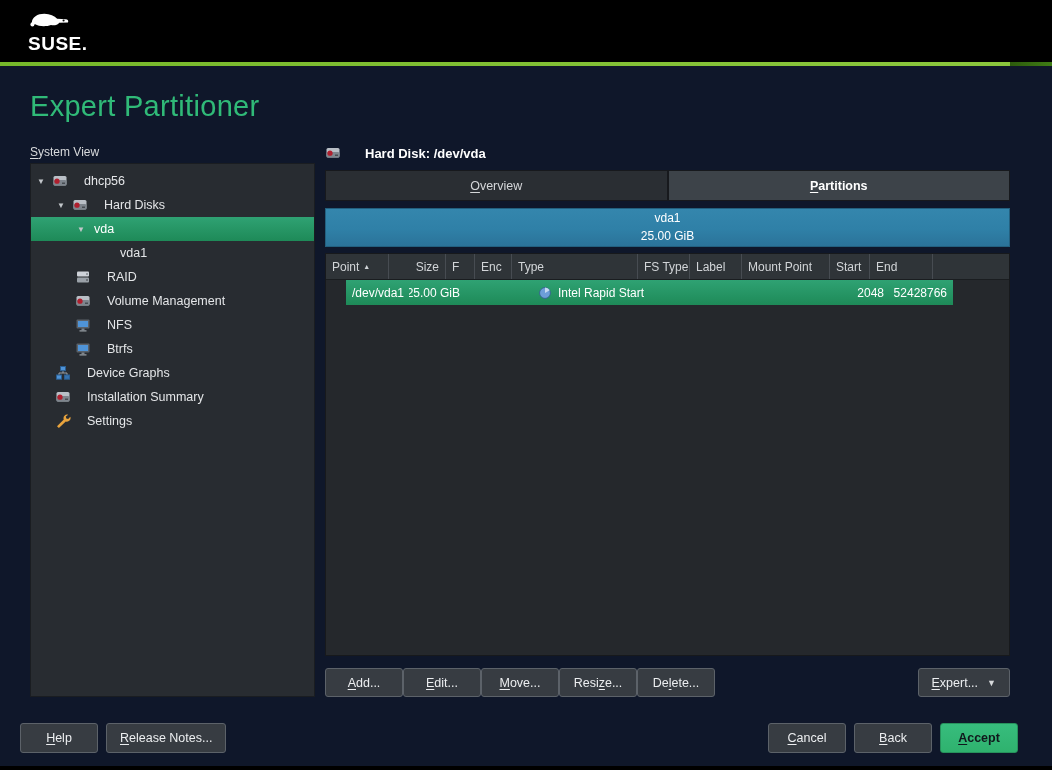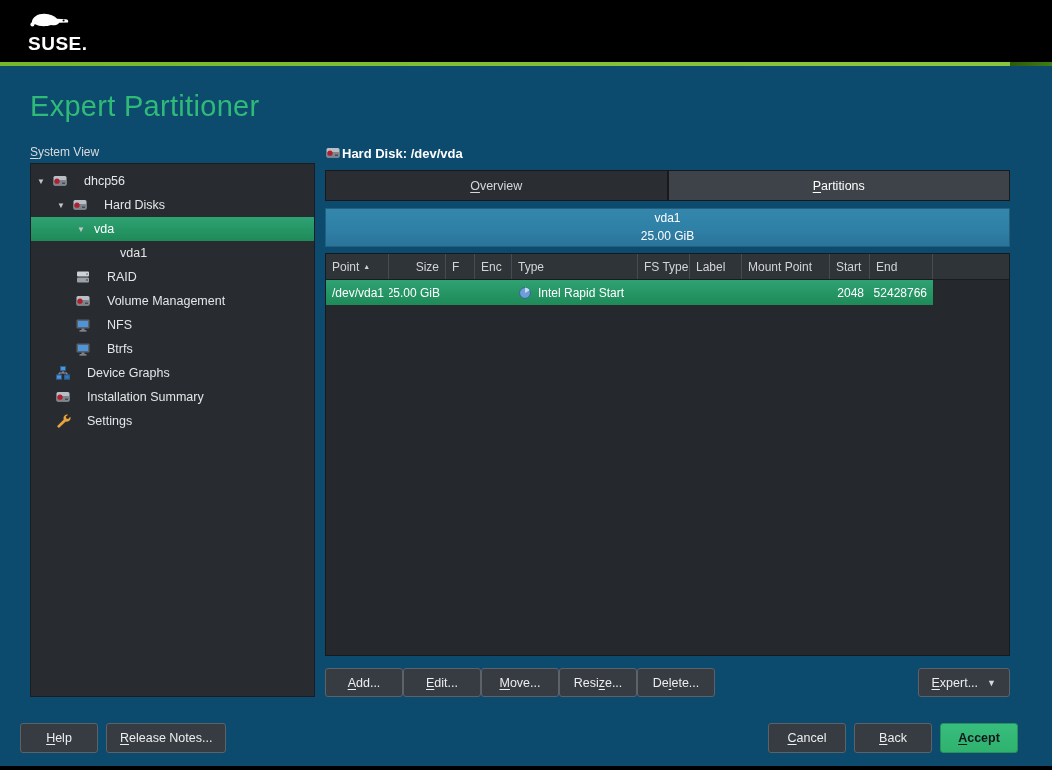--- a/index.html
+++ b/index.html
@@ -16,21 +16,21 @@
   }
   .logo { display: flex; flex-direction: column; align-items: flex-start; }
   .logo-text { color: #fff; font-weight: bold; font-size: 19px; letter-spacing: .5px; line-height: 1; margin-top: 1px; }
   .accent-line {
     height: 4px;
     background: linear-gradient(to right,
       var(--accent-line, #76b82a) 0%, #8ac63c 90%, #8ac63c 96%,
       #2c5a0c 96%, #3f7d14 100%);
   }
   .content {
-    height: 700px; background: #0c4a6e;
+    height: 700px; background: #0f172a;
     display: flex; flex-direction: column; padding-top: 24px;
   }
   h1.page-title {
     margin: 0 0 22px 30px;
     font-size: 29px; font-weight: 400; letter-spacing: .3px;
     color: var(--title-green, #30ba78);
   }
   .body-row { margin: 0 42px 0 30px; display: flex; gap: 10px; height: 552px; }
 
   
@@ -45,32 +45,32 @@
   .tree-item .ticon { width: 16px; height: 16px; margin-right: 8px; flex-shrink: 0; display: inline-flex; }
   .tree-item .ticon svg { width: 16px; height: 16px; }
   .tree-item .tlabel { font-size: 12.5px; color: #e4e6e8; white-space: nowrap; margin-left: 8px; }
   .tree-item.selected {
     background: linear-gradient(180deg, var(--selection-green-top, #2fa273), var(--selection-green-bottom, #1e8a58));
   }
   .tree-item.selected .tlabel { color: #fff; }
 
   
   .right-col { flex: 1; display: flex; flex-direction: column; }
-  .disk-heading { display: flex; align-items: center; gap: 1px; margin-bottom: 9px; }
+  .disk-heading { display: flex; align-items: center; gap: 24px; margin-bottom: 9px; }
   .disk-heading .hicon { width: 16px; height: 16px; display: inline-flex; }
   .disk-heading .htext { font-size: 13px; font-weight: bold; color: #fff; }
 
   .tabs { display: flex; height: 31px; border-radius: 6px; }
   .tab {
     flex: 1; display: flex; align-items: center; justify-content: center;
     background: #2a2e33; border: 1px solid #17191d;
     font-size: 12.5px; color: #d4d6d9; cursor: default;
   }
   .tab + .tab { border-left: 1px solid #17191d; }
-  .tab.active { background: #3d4349; color: #fff; font-weight: normal; }
+  .tab.active { background: #3d4349; color: #fff; font-weight: bold; }
 
   .partition-bar {
     margin-top: 7px; height: 39px;
     background: linear-gradient(180deg, #3486ad, var(--partition-bar-blue, #2f80a7) 55%, #2b7399);
     border: 1px solid #23607f;
     display: flex; flex-direction: column; align-items: center; justify-content: center;
     color: #fff; font-size: 12px; line-height: 1.45; cursor: default;
   }
 
   .table {
@@ -84,21 +84,21 @@
   .th {
     display: flex; align-items: center; padding: 0 6px;
     border-right: 1px solid #474c52; white-space: nowrap; overflow: hidden; cursor: default;
   }
   .th.filler { flex: 1; border-right: none; }
   .sort { font-size: 7px; margin-left: 4px; color: #cfd3d7; }
   .c-device { width: 63px; } .c-size { width: 57px; justify-content: flex-end; } .c-f { width: 29px; }
   .c-enc { width: 37px; } .c-type { width: 126px; } .c-fstype { width: 52px; }
   .c-label { width: 52px; } .c-mount { width: 88px; } .c-start { width: 40px; }
   .c-end { width: 63px; }
-  .tbody { flex: 1; }
+  .tbody { flex: 1; margin-left: 20px; }
   .trow { display: flex; height: 25px; font-size: 12px; color: #fff; cursor: default; }
   .rowbg { display: flex; background: linear-gradient(180deg, var(--selection-green-top, #2fa273), var(--selection-green-bottom, #1e8a58)); }
   .cell { display: flex; align-items: center; padding: 0 6px; white-space: nowrap; overflow: hidden; }
   .cell.num { justify-content: flex-end; }
   .cell .picon { width: 14px; height: 14px; margin-right: 6px; display: inline-flex; flex-shrink: 0; }
   .cell .picon svg { width: 14px; height: 14px; }
 
   .actions { margin-top: 12px; display: flex; align-items: center; }
   .btn {
     min-width: 78px; height: 29px; padding: 0 13px;

